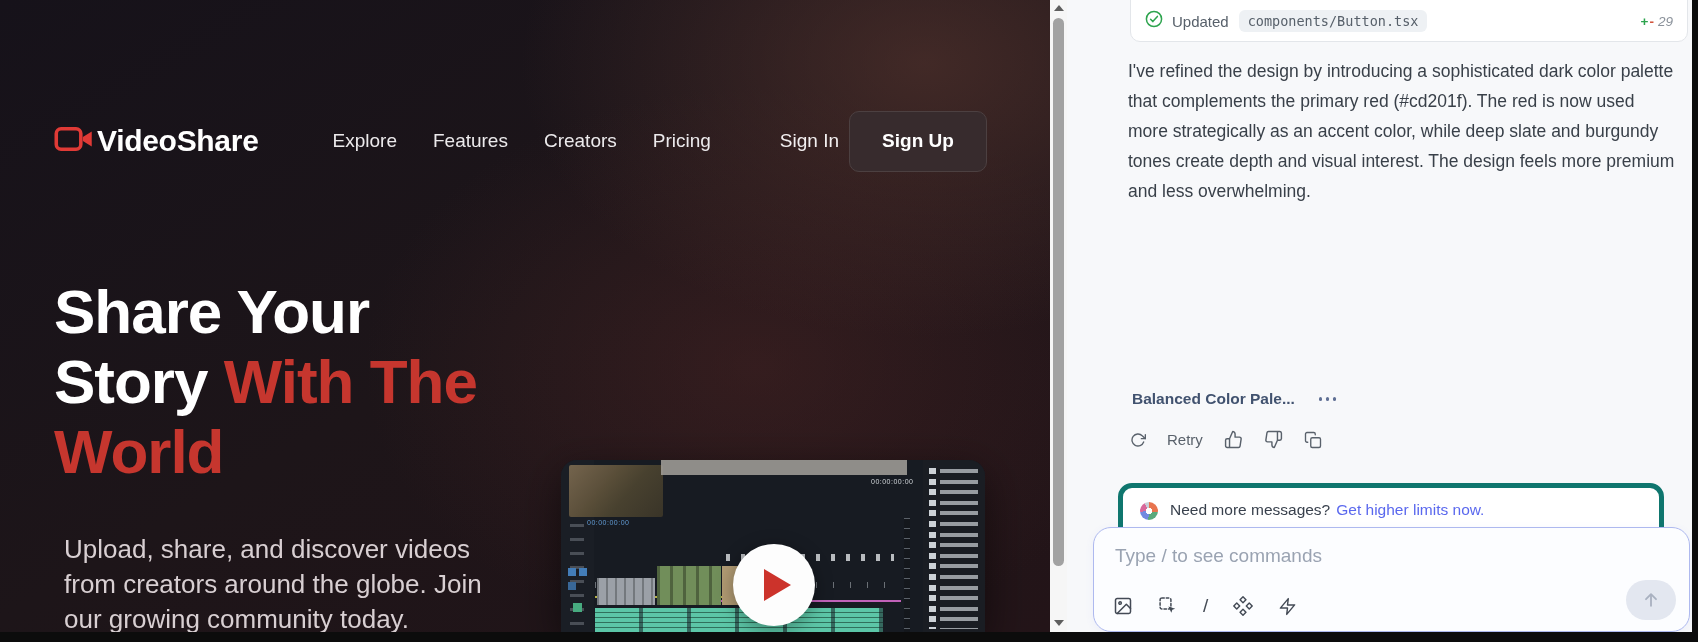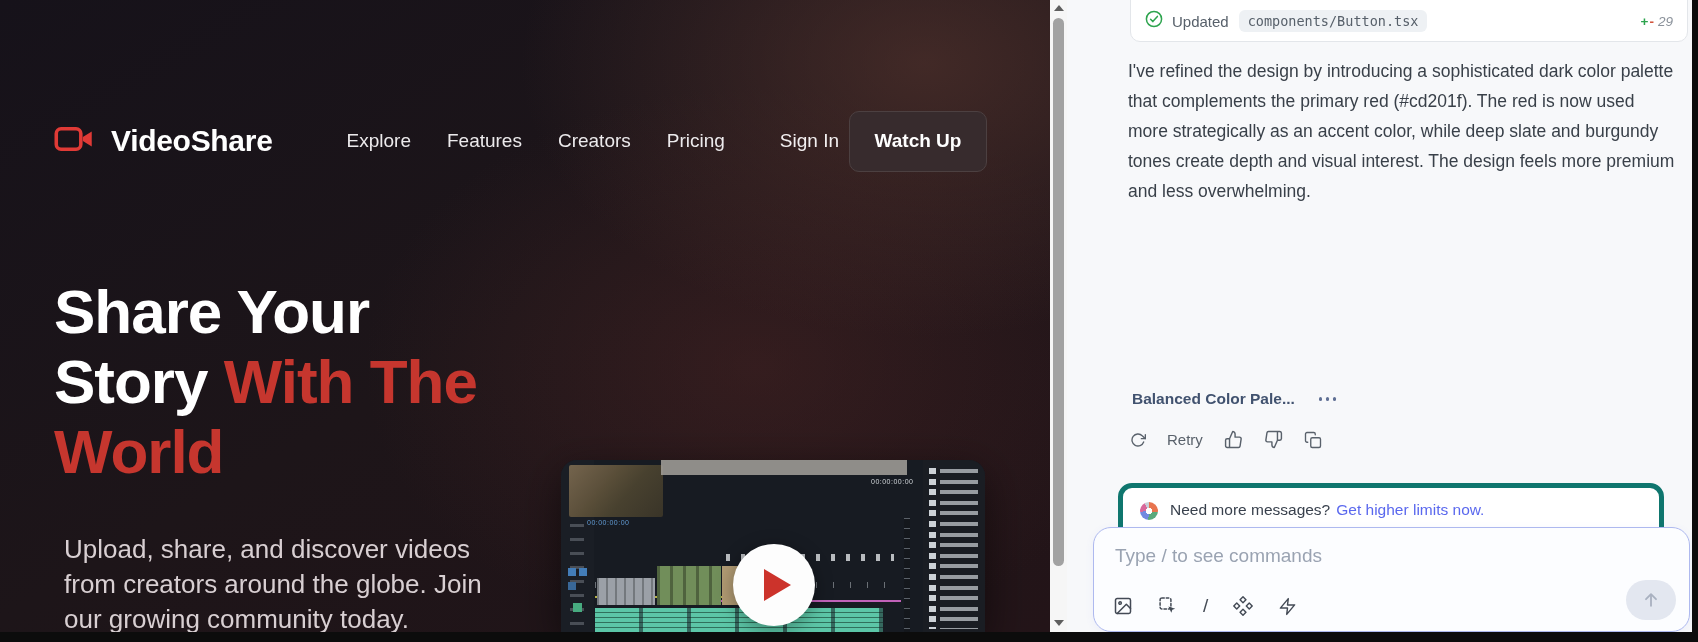--- a/index.html
+++ b/index.html
@@ -6,21 +6,21 @@
   .screen{position:relative;width:1698px;height:642px;overflow:hidden;background:#0b0b0b;
           font-family:"Liberation Sans",sans-serif;}
 
   
   .site{position:absolute;left:0;top:0;width:1050px;height:632px;overflow:hidden;
     background:
       radial-gradient(620px 420px at 88% 10%, rgba(96,58,50,.55), rgba(0,0,0,0) 65%),
       radial-gradient(560px 400px at 72% 58%, rgba(88,42,40,.38), rgba(0,0,0,0) 70%),
       linear-gradient(150deg,#16121a 0%,#1d1519 50%,#231418 100%);}
   .site-header{position:absolute;left:54px;top:110px;right:63px;height:62px;display:flex;align-items:center;}
-  .brand{display:flex;align-items:center;gap:17px;}
+  .brand{display:flex;align-items:center;gap:3px;}
   .brand-name{color:#fff;font-size:30px;font-weight:700;letter-spacing:-.3px;}
   .nav{display:flex;gap:36px;margin-left:74px;}
   .nav a{color:#eceaec;font-size:19px;text-decoration:none;}
   .signin{margin-left:auto;color:#f3f0f1;font-size:19px;margin-right:10px;}
   .signup{width:136px;height:59px;border-radius:10px;background:#372b2d;border:1px solid #4c4041;
           color:#fff;font-size:19px;font-weight:700;display:flex;align-items:center;justify-content:center;}
   .hero{position:absolute;left:54px;top:235px;width:430px;color:#fff;
         font-size:62px;line-height:70px;font-weight:700;letter-spacing:-1px;}
   .hero .red{color:#c6362e;}
   .tagline{position:absolute;left:64px;top:506px;width:436px;color:#d8cfd2;font-size:26px;line-height:35px;}
@@ -145,21 +145,21 @@
         </span>
         <span class="brand-name">VideoShare</span>
       </div>
       <nav class="nav">
         <a href="#">Explore</a>
         <a href="#">Features</a>
         <a href="#">Creators</a>
         <a href="#">Pricing</a>
       </nav>
       <span class="signin">Sign In</span>
-      <div class="signup">Watch Up</div>
+      <div class="signup">Sign Up</div>
     </div>
 
     <h1 class="hero"><span>Share Your Story </span><span class="red">With The World</span></h1>
     <p class="tagline">Upload, share, and discover videos from creators around the globe. Join our growing community today.</p>
 
     <div class="video">
       <div class="ed ed-tools"></div>
       <div class="ed ed-blue1"></div>
       <div class="ed ed-blue2"></div>
       <div class="ed ed-blue3"></div>

